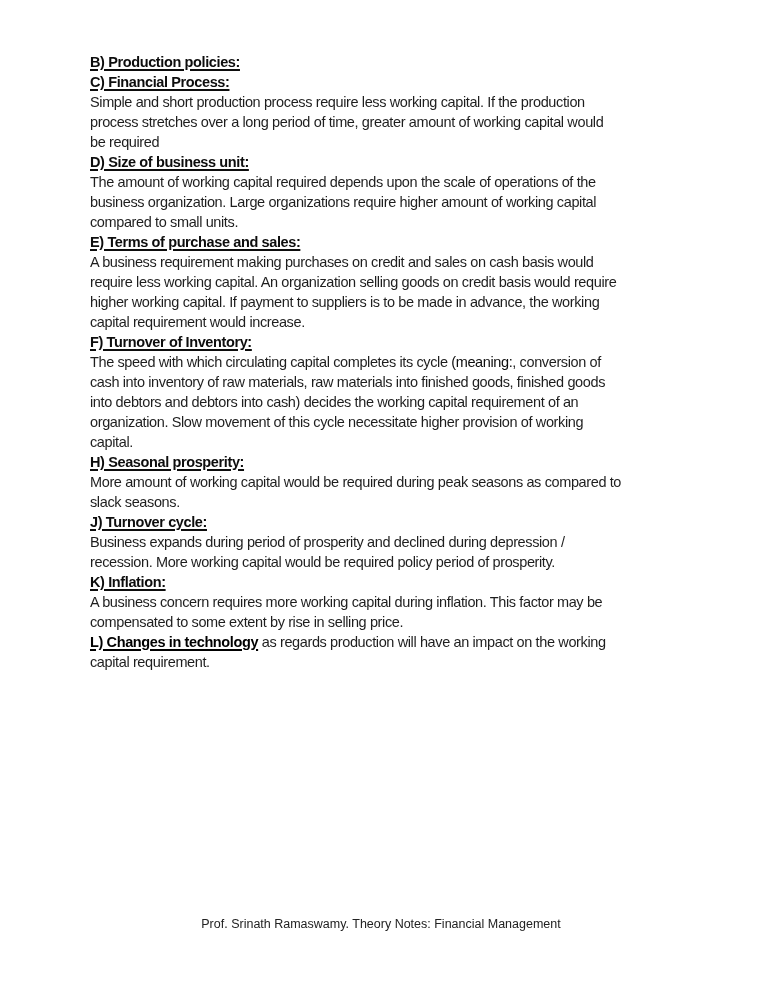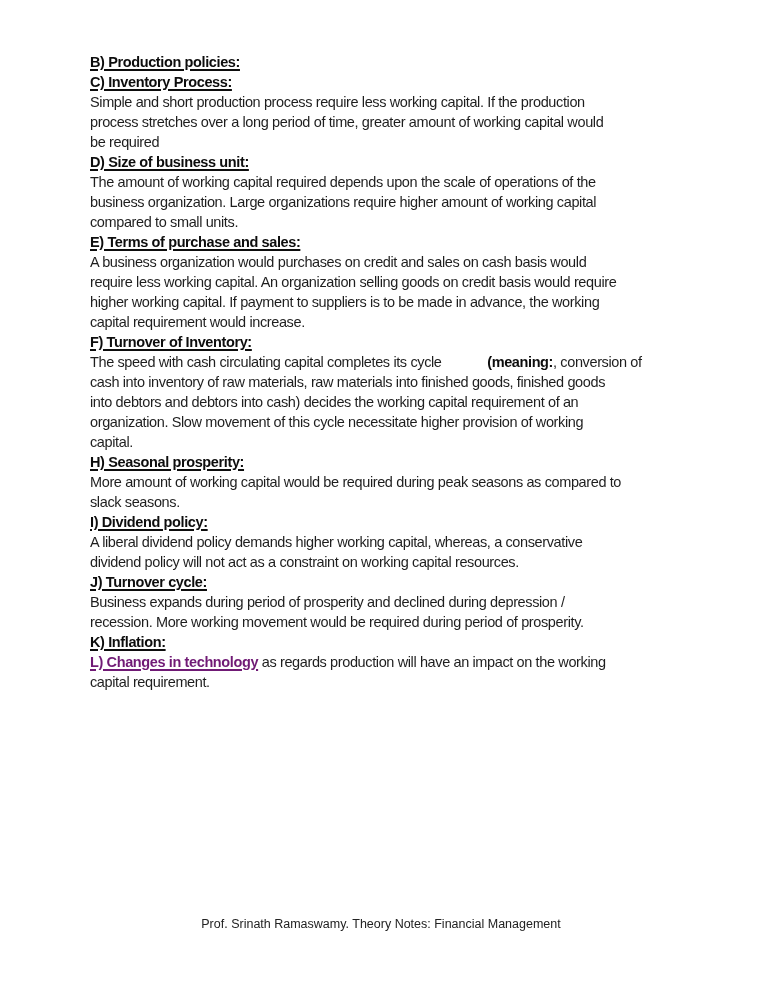--- a/index.html
+++ b/index.html
@@ -38,26 +38,26 @@
   .sec-para {
     margin: 0;
     font-size: 14.5px;
     line-height: 20px;
     color: #1e1e1e;
     letter-spacing: -0.38px;
     white-space: pre-line;
   }
   .inline-heading {
     font-weight: bold;
-    color: #701a75;
+    color: #000000;
     text-decoration: underline;
     text-decoration-thickness: 1.5px;
     text-underline-offset: 2px;
   }
-  .inline-bold { font-weight: bold; color: #0d0d0d; margin-left: 42px; }
+  .inline-bold { font-weight: normal; color: #0d0d0d; }
   .footer {
     position: absolute;
     top: 916px;
     left: 0;
     width: 762px;
     text-align: center;
     font-size: 12.5px;
     line-height: 16px;
     color: #222222;
   }
@@ -66,73 +66,70 @@
 <body>
 
 <div class="page">
   <div class="content">
 
     <section class="sec">
       <h2 class="sec-heading">B) Production policies:</h2>
     </section>
 
     <section class="sec">
-      <h2 class="sec-heading">C) Inventory Process:</h2>
+      <h2 class="sec-heading">C) Financial Process:</h2>
       <p class="sec-para">Simple and short production process require less working capital. If the production
 process stretches over a long period of time, greater amount of working capital would
 be required</p>
     </section>
 
     <section class="sec">
       <h2 class="sec-heading">D) Size of business unit:</h2>
       <p class="sec-para">The amount of working capital required depends upon the scale of operations of the
 business organization. Large organizations require higher amount of working capital
 compared to small units.</p>
     </section>
 
     <section class="sec">
       <h2 class="sec-heading">E) Terms of purchase and sales:</h2>
-      <p class="sec-para">A business organization would purchases on credit and sales on cash basis would
+      <p class="sec-para">A business requirement making purchases on credit and sales on cash basis would
 require less working capital. An organization selling goods on credit basis would require
 higher working capital. If payment to suppliers is to be made in advance, the working
 capital requirement would increase.</p>
     </section>
 
     <section class="sec">
       <h2 class="sec-heading">F) Turnover of Inventory:</h2>
     </section>
 
     <section class="sec">
-      <p class="sec-para"><span>The speed with cash circulating capital completes its cycle </span><span class="inline-bold">(meaning:</span><span>, conversion of
+      <p class="sec-para"><span>The speed with which circulating capital completes its cycle </span><span class="inline-bold">(meaning:</span><span>, conversion of
 cash into inventory of raw materials, raw materials into finished goods, finished goods
 into debtors and debtors into cash) decides the working capital requirement of an
 organization. Slow movement of this cycle necessitate higher provision of working
 capital.</span></p>
     </section>
 
     <section class="sec">
       <h2 class="sec-heading">H) Seasonal prosperity:</h2>
       <p class="sec-para">More amount of working capital would be required during peak seasons as compared to
 slack seasons.</p>
     </section>
 
-    <section class="sec">
-      <h2 class="sec-heading">I) Dividend policy:</h2>
-      <p class="sec-para">A liberal dividend policy demands higher working capital, whereas, a conservative
-dividend policy will not act as a constraint on working capital resources.</p>
-    </section>
 
     <section class="sec">
       <h2 class="sec-heading">J) Turnover cycle:</h2>
       <p class="sec-para">Business expands during period of prosperity and declined during depression /
-recession. More working movement would be required during period of prosperity.</p>
+recession. More working capital would be required policy period of prosperity.</p>
     </section>
 
     <section class="sec">
       <h2 class="sec-heading">K) Inflation:</h2>
+      <p class="sec-para">A business concern requires more working capital during inflation. This factor may be
+compensated to some extent by rise in selling price.</p>
     </section>
 
     <section class="sec">
       <p class="sec-para"><span class="inline-heading">L) Changes in technology</span><span> as regards production will have an impact on the working
 capital requirement.</span></p>
     </section>
 
   </div>
 
   <div class="footer">Prof. Srinath Ramaswamy. Theory Notes: Financial Management</div>

